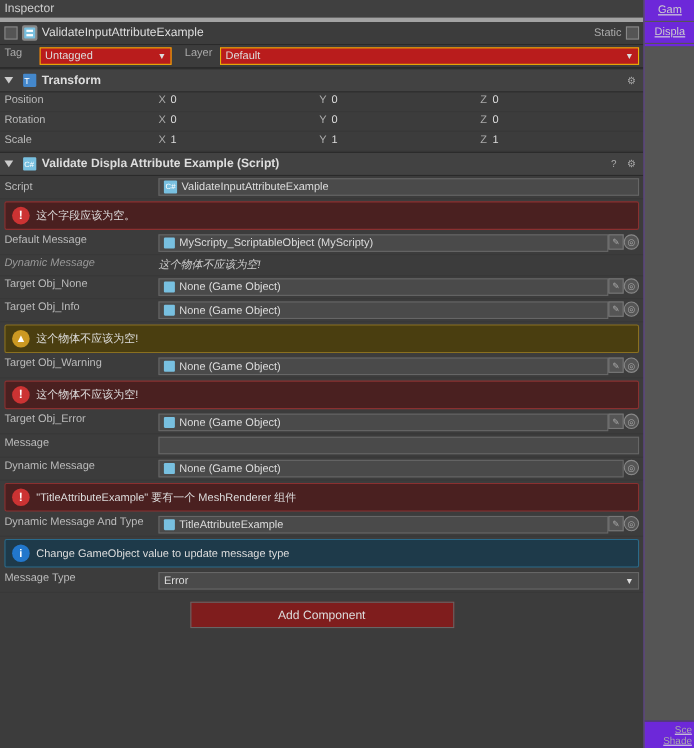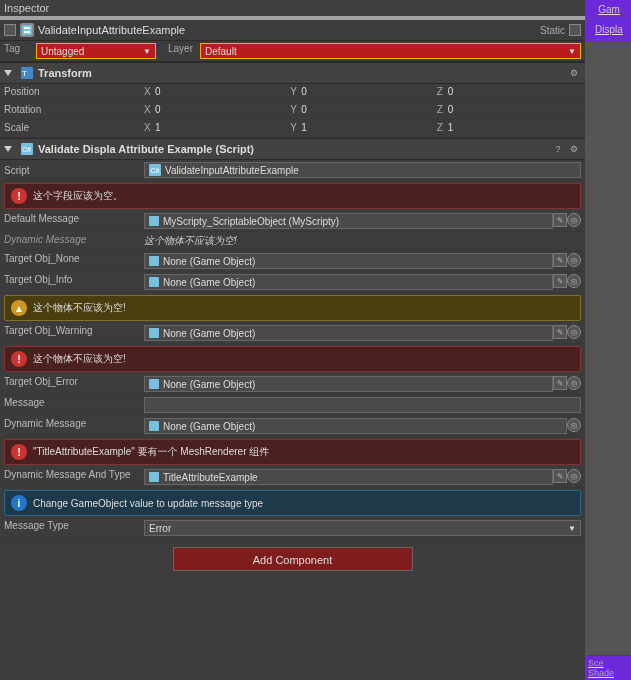--- a/index.html
+++ b/index.html
@@ -572,14 +572,14 @@
   </div>
 
   <button class="add-component-btn">Add Component</button>
 
 </div>
 
 <div class="right-panel">
   <div class="right-tab" style="writing-mode:horizontal-tb; padding:4px 2px; font-size:10px; text-align:center;">Gam</div>
   <div class="right-tab" style="writing-mode:horizontal-tb; padding:4px 2px; font-size:10px; text-align:center;">Displa</div>
   <div style="flex:1; background:#555; margin-top:2px;"></div>
-  <div style="padding:2px; font-size:9px; color:#aaa; text-align:left; border-top:1px solid #444;">Sce<br>Shade</div>
+  <div style="padding:2px; font-size:9px; color:#aaa; text-align:right; border-top:1px solid #444;">Sce<br>Shade</div>
 </div>
 
 </body></html>

